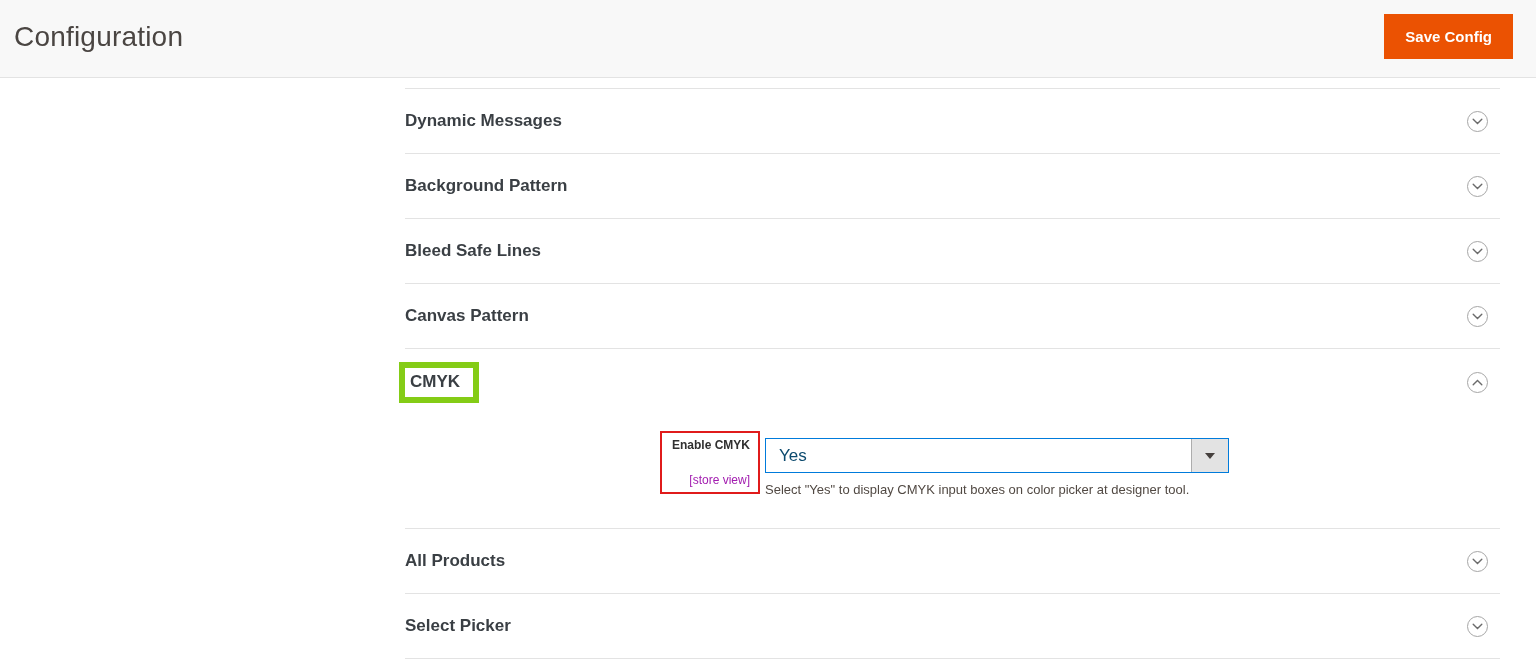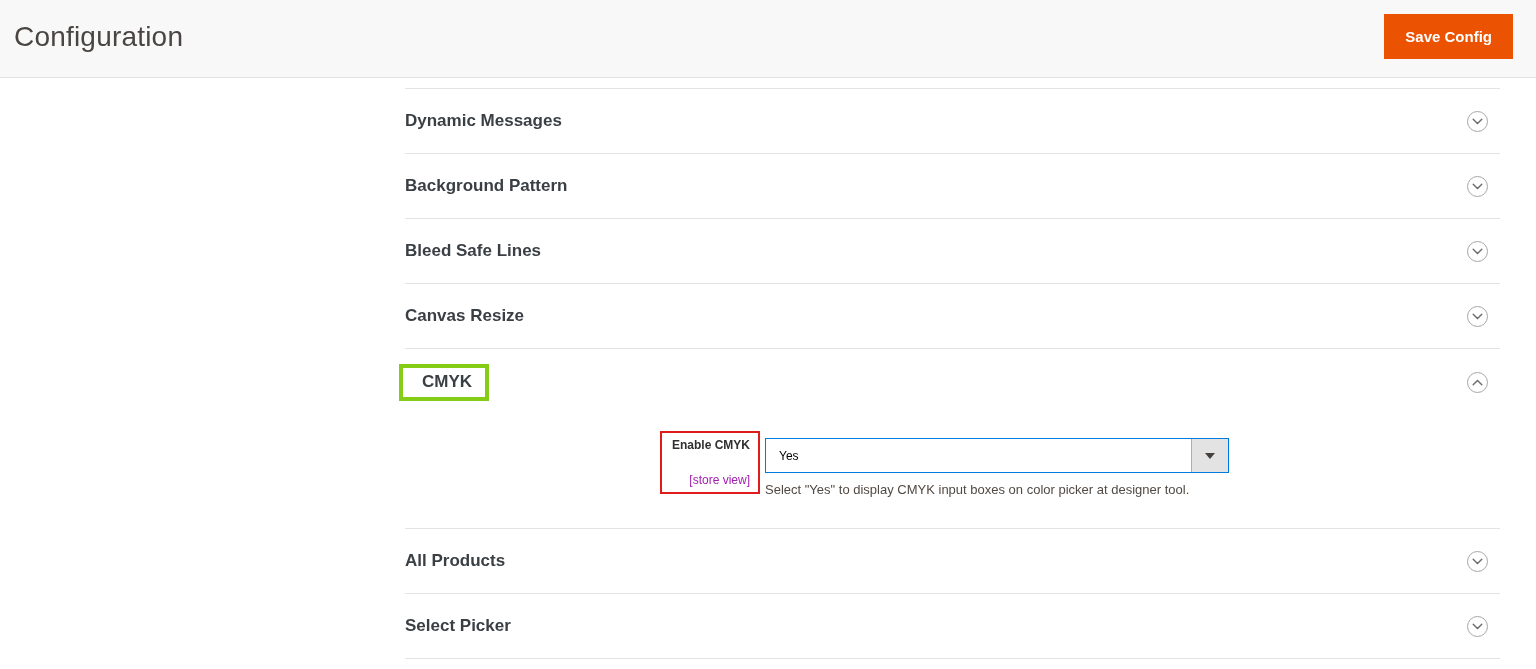--- a/index.html
+++ b/index.html
@@ -77,22 +77,22 @@
   
   .section-expanded { border-bottom:1px solid #e3e3e3; }
   .section-head {
     height:66px;
     display:flex;
     align-items:center;
     justify-content:space-between;
     cursor:pointer;
   }
   .annot-box {
-    border:4px solid #84cc16;
-    padding:4px 13px 5px 19px;
+    border:6px solid #84cc16;
+    padding:4px 13px 5px 5px;
     margin-left:-6px;
     display:inline-block;
   }
   .section-body { height:113px; }
 
   .form-row { display:flex; align-items:flex-start; padding-top:16px; }
   .label-col {
     width:355px;
     display:flex;
     justify-content:flex-end;
@@ -124,22 +124,22 @@
     border:1px solid #007bdb;
     background:#fff;
     display:flex;
     cursor:pointer;
   }
   .select-value {
     flex:1;
     display:flex;
     align-items:center;
     padding-left:13px;
-    font-size:12px;
-    color:#000000;
+    font-size:17px;
+    color:#0c4a6e;
   }
   .select-arrow {
     width:37px;
     background:#e3e3e3;
     border-left:1px solid #adadad;
     display:flex;
     align-items:center;
     justify-content:center;
   }
   .select-arrow .tri {
@@ -188,21 +188,21 @@
       <div class="section-row">
         <span class="section-title">Bleed Safe Lines</span>
         <span class="chevron-circle">
           <svg width="11" height="7" viewBox="0 0 11 7">
               <path d="M1.2 1.2 L5.5 5.4 L9.8 1.2" fill="none" stroke="#6b6b6b" stroke-width="1.4" stroke-linecap="round"></path>
             </svg>
         </span>
       </div>
 
       <div class="section-row">
-        <span class="section-title">Canvas Resize</span>
+        <span class="section-title">Canvas Pattern</span>
         <span class="chevron-circle">
           <svg width="11" height="7" viewBox="0 0 11 7">
               <path d="M1.2 1.2 L5.5 5.4 L9.8 1.2" fill="none" stroke="#6b6b6b" stroke-width="1.4" stroke-linecap="round"></path>
             </svg>
         </span>
       </div>
 
       <div class="section-expanded">
         <div class="section-head">
           <span class="annot-box">

